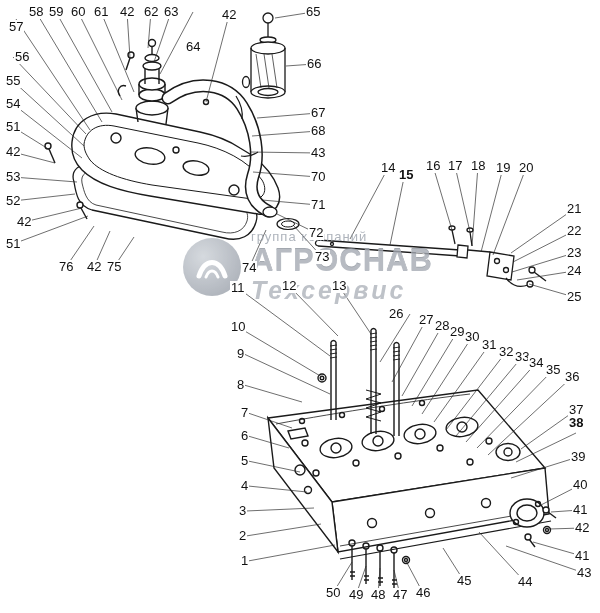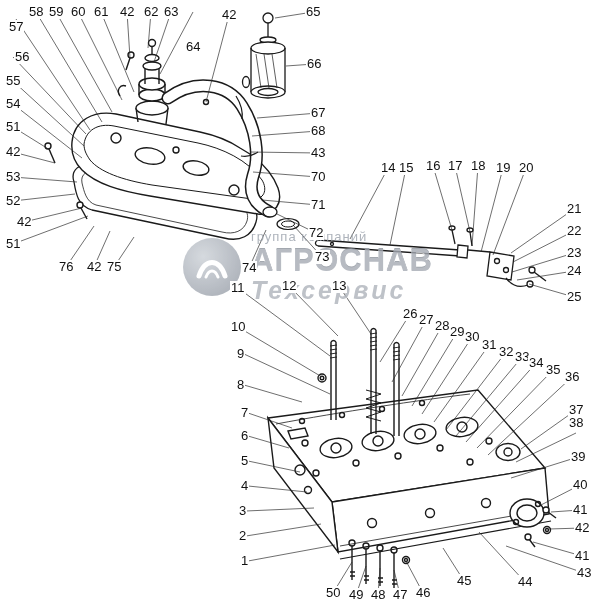--- a/index.html
+++ b/index.html
@@ -317,21 +317,21 @@
       <span class="callout" style="left: 310px; top: 146px;">43</span>
       <span class="callout" style="left: 310px; top: 170px;">70</span>
       <span class="callout" style="left: 310px; top: 198px;">71</span>
       <span class="callout" style="left: 308px; top: 226px;">72</span>
       <span class="callout" style="left: 314px; top: 250px;">73</span>
       <span class="callout" style="left: 58px; top: 260px;">76</span>
       <span class="callout" style="left: 86px; top: 260px;">42</span>
       <span class="callout" style="left: 106px; top: 260px;">75</span>
       <span class="callout" style="left: 241px; top: 261px;">74</span>
       <span class="callout" style="left: 380px; top: 161px;">14</span>
-      <span class="callout" style="left: 398px; top: 161px;">15</span>
+      <span class="callout" style="left: 398px; top: 168px; font-weight: bold;">15</span>
       <span class="callout" style="left: 425px; top: 159px;">16</span>
       <span class="callout" style="left: 447px; top: 159px;">17</span>
       <span class="callout" style="left: 470px; top: 159px;">18</span>
       <span class="callout" style="left: 495px; top: 161px;">19</span>
       <span class="callout" style="left: 518px; top: 161px;">20</span>
       <span class="callout" style="left: 566px; top: 202px;">21</span>
       <span class="callout" style="left: 566px; top: 224px;">22</span>
       <span class="callout" style="left: 566px; top: 246px;">23</span>
       <span class="callout" style="left: 566px; top: 264px;">24</span>
       <span class="callout" style="left: 566px; top: 290px;">25</span>
@@ -341,33 +341,33 @@
       <span class="callout" style="left: 230px; top: 320px;">10</span>
       <span class="callout" style="left: 236px; top: 347px;">9</span>
       <span class="callout" style="left: 236px; top: 378px;">8</span>
       <span class="callout" style="left: 240px; top: 406px;">7</span>
       <span class="callout" style="left: 240px; top: 429px;">6</span>
       <span class="callout" style="left: 240px; top: 454px;">5</span>
       <span class="callout" style="left: 240px; top: 479px;">4</span>
       <span class="callout" style="left: 238px; top: 504px;">3</span>
       <span class="callout" style="left: 238px; top: 529px;">2</span>
       <span class="callout" style="left: 240px; top: 554px;">1</span>
-      <span class="callout" style="left: 402px; top: 307px;">26</span>
+      <span class="callout" style="left: 388px; top: 307px;">26</span>
       <span class="callout" style="left: 418px; top: 313px;">27</span>
       <span class="callout" style="left: 434px; top: 319px;">28</span>
       <span class="callout" style="left: 449px; top: 325px; text-align: right;">29</span>
       <span class="callout" style="left: 464px; top: 330px;">30</span>
       <span class="callout" style="left: 481px; top: 338px;">31</span>
       <span class="callout" style="left: 498px; top: 345px;">32</span>
       <span class="callout" style="left: 514px; top: 350px;">33</span>
       <span class="callout" style="left: 528px; top: 356px;">34</span>
       <span class="callout" style="left: 545px; top: 363px;">35</span>
       <span class="callout" style="left: 564px; top: 370px;">36</span>
       <span class="callout" style="left: 568px; top: 403px; text-align: center;">37</span>
-      <span class="callout" style="left: 568px; top: 416px;">38</span>
+      <span class="callout" style="left: 568px; top: 416px; font-weight: bold;">38</span>
       <span class="callout" style="left: 570px; top: 450px;">39</span>
       <span class="callout" style="left: 572px; top: 478px;">40</span>
       <span class="callout" style="left: 572px; top: 503px;">41</span>
       <span class="callout" style="left: 574px; top: 521px;">42</span>
       <span class="callout" style="left: 574px; top: 549px;">41</span>
       <span class="callout" style="left: 576px; top: 566px;">43</span>
       <span class="callout" style="left: 325px; top: 586px;">50</span>
       <span class="callout" style="left: 348px; top: 588px;">49</span>
       <span class="callout" style="left: 370px; top: 588px;">48</span>
       <span class="callout" style="left: 392px; top: 588px;">47</span>

